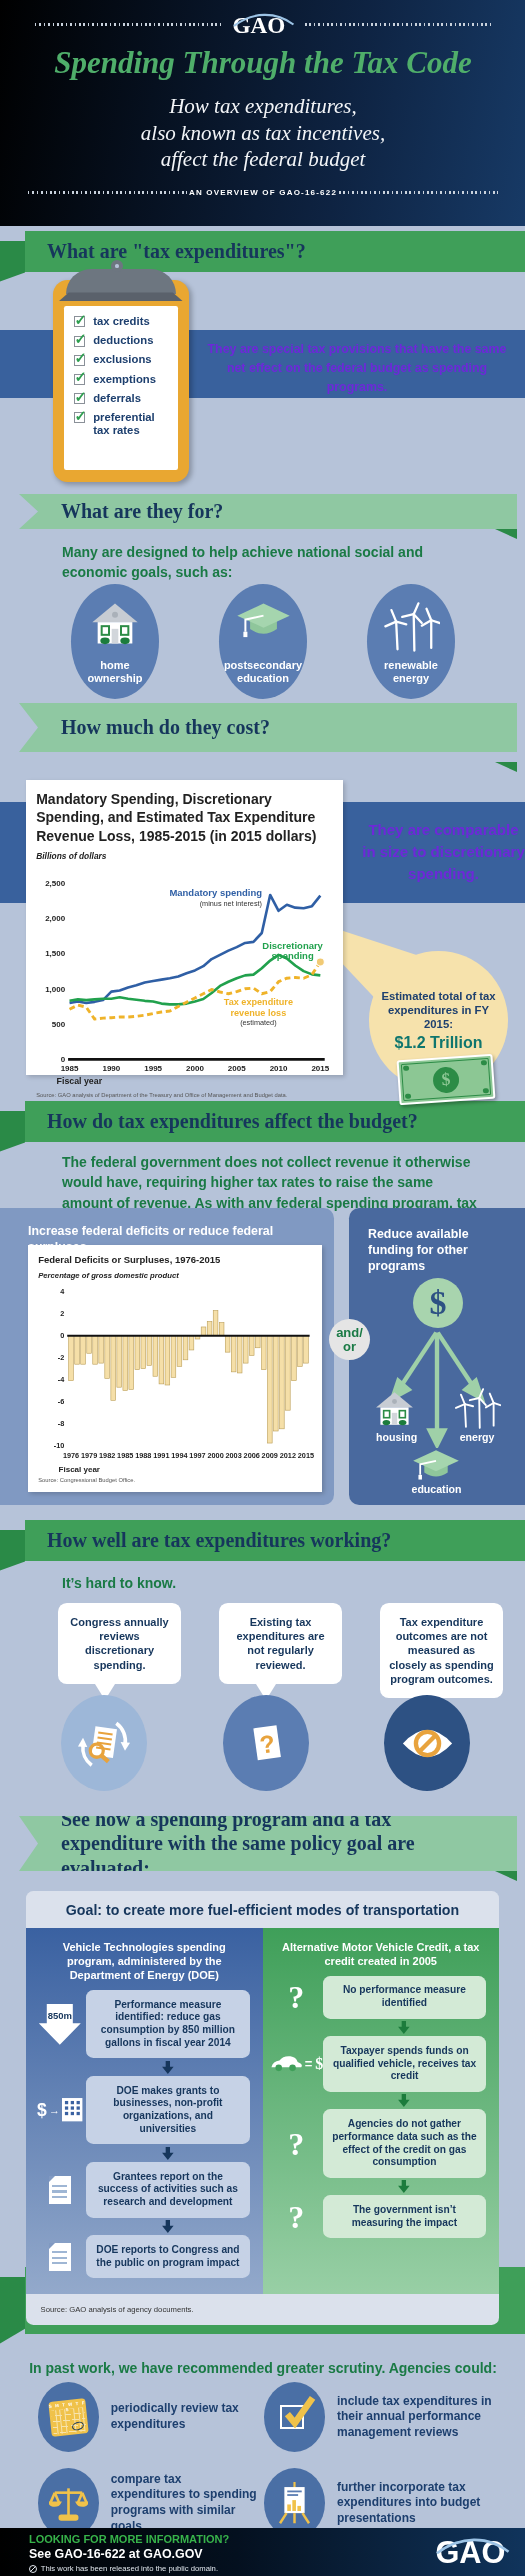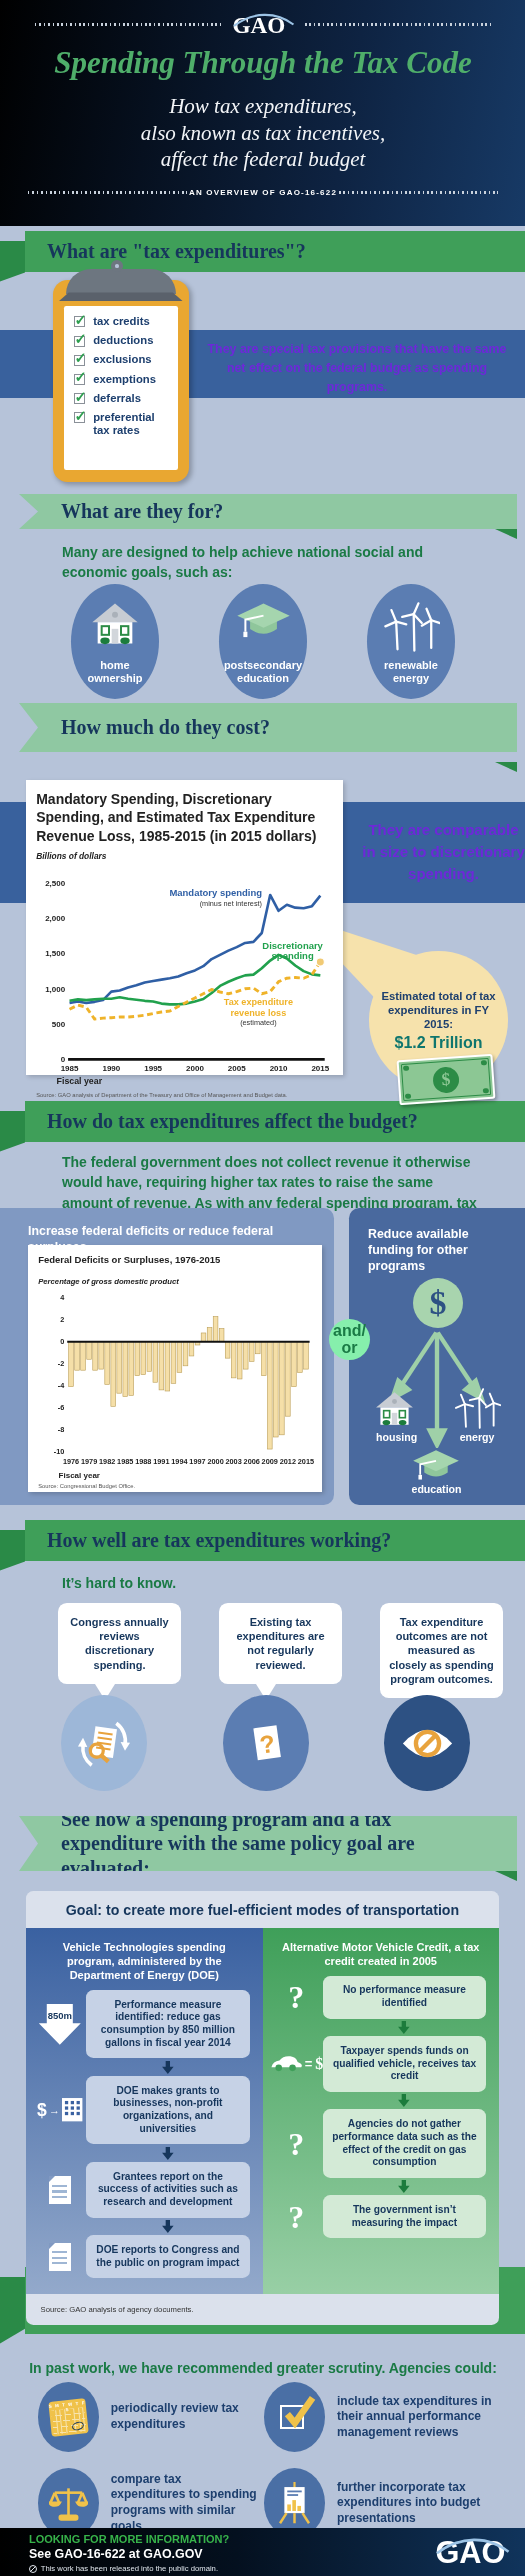--- a/index.html
+++ b/index.html
@@ -68,23 +68,23 @@
       transform:rotate(-4deg);z-index:3;box-shadow:1.5px 2.2px 3.7px rgba(0,0,0,.3);}
   .bill .inner{position:absolute;inset:2.2px;border:1.5px solid #2c8c46;border-radius:1.5px;}
   .bill .c{position:absolute;left:50%;top:50%;transform:translate(-50%,-50%);width:26px;height:26px;border-radius:50%;
       background:#2c8c46;color:#8cc794;font-family:"Liberation Serif",serif;font-weight:bold;font-size:17.5px;
       display:flex;align-items:center;justify-content:center;}
   .bill .dot{position:absolute;width:5.8px;height:5.8px;border-radius:50%;background:#2c8c46;}
   
   .lpanel{left:0;top:1208px;width:334px;height:297px;background:#8099c2;border-radius:0 10.2px 10.2px 0;}
   .rpanel{left:349px;top:1208px;width:177px;height:297px;background:#49699e;border-radius:10.2px 0 0 10.2px;}
   .panel-h{color:#fff;font-weight:bold;font-size:12.4px;line-height:1.3;}
-  .andor{left:329px;top:1319px;width:41px;height:41px;border-radius:50%;background:#86efac;z-index:4;
+  .andor{left:329px;top:1319px;width:41px;height:41px;border-radius:50%;background:#e5e5e5;z-index:4;
       display:flex;align-items:center;justify-content:flex-end;text-align:center;
-      color:#1a7a45;font-weight:bold;font-size:16px;line-height:1.05;}
+      color:#1a7a45;font-weight:bold;font-size:13px;line-height:1.05;}
   .dcirc{width:50px;height:50px;border-radius:50%;background:#a8d4ae;display:flex;align-items:center;justify-content:center;
       color:#2d5183;font-family:"Liberation Serif",serif;font-weight:bold;font-size:34px;}
   .prog-label{color:#fff;font-weight:bold;font-size:10.6px;text-align:center;}
   
   .bubble{background:#fff;border-radius:8.8px;padding:11.7px 8.8px;color:#16365c;font-weight:bold;font-size:11px;
       text-align:center;line-height:1.3;margin-left:30px;}
   .tail{width:0;height:0;border-left:10.2px solid transparent;border-right:10.2px solid transparent;border-top:16px solid #fff;
       margin:0 auto;}
   .bcirc{position:absolute;width:86px;height:96px;border-radius:50%;display:flex;align-items:center;justify-content:center;}
   
@@ -323,21 +323,21 @@
     <div class="fold"></div>
       <div class="bar">
         <span>How do tax expenditures affect the budget?</span>
       </div>
   </div>
   <div class="abs green-intro" style="left:62px;top:1152px;width:423px;">The federal government does not collect revenue it otherwise would have, requiring higher tax rates to raise the same amount of revenue. As with any federal spending program, tax expenditures:</div>
   <div class="abs lpanel">
     <div class="abs panel-h" style="left:28px;top:14.6px;width:292px;">Increase federal deficits or reduce federal surpluses</div>
     <div class="abs card" style="left:28px;top:37px;width:294px;height:247px;padding:8.8px 8.8px 4.4px 10.2px;">
       <div class="chart-title" style="font-size:9.5px;">Federal Deficits or Surpluses, 1976-2015</div>
-      <div class="chart-ylabel" style="margin-top:11px;font-size:7.7px;">Percentage of gross domestic product</div>
+      <div class="chart-ylabel" style="margin-top:5px;font-size:7.7px;">Percentage of gross domestic product</div>
       <div id="barchart"><svg width="276" height="183" viewBox="0 0 378 250">
             <text x="36" y="19.5" text-anchor="end" font-size="10" font-weight="bold" fill="#222">4</text>
             <text x="36" y="49.5" text-anchor="end" font-size="10" font-weight="bold" fill="#222">2</text>
             <text x="36" y="79.5" text-anchor="end" font-size="10" font-weight="bold" fill="#222">0</text>
             <text x="36" y="109.5" text-anchor="end" font-size="10" font-weight="bold" fill="#222">-2</text>
             <text x="36" y="139.5" text-anchor="end" font-size="10" font-weight="bold" fill="#222">-4</text>
             <text x="36" y="169.5" text-anchor="end" font-size="10" font-weight="bold" fill="#222">-6</text>
             <text x="36" y="199.5" text-anchor="end" font-size="10" font-weight="bold" fill="#222">-8</text>
             <text x="36" y="229.5" text-anchor="end" font-size="10" font-weight="bold" fill="#222">-10</text>
             <rect x="42.0" y="76.0" width="6.4" height="61.5" fill="#f5dfa8" stroke="#b99c55" stroke-width="0.8"></rect>

